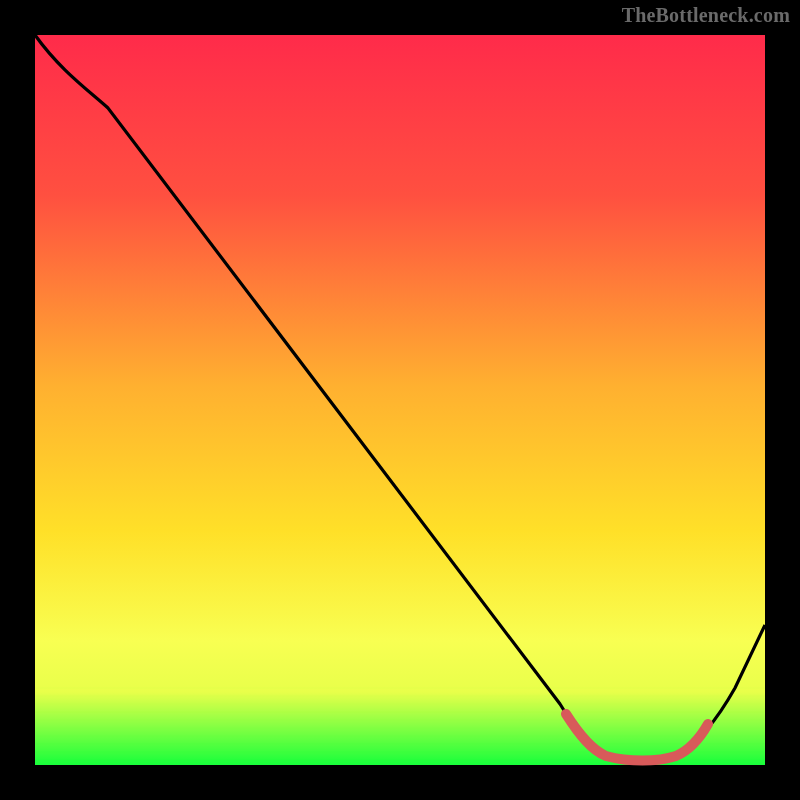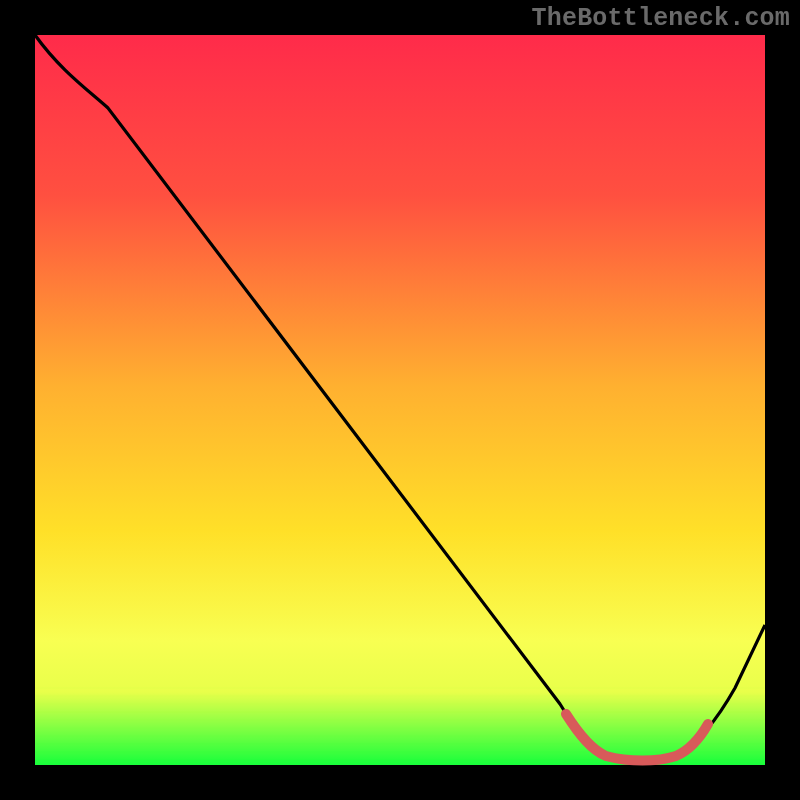--- a/index.html
+++ b/index.html
@@ -14,22 +14,22 @@
     position: absolute;
     left: 0;
     top: 0;
     width: 800px;
     height: 800px;
   }
   .watermark {
     position: absolute;
     top: 4px;
     right: 10px;
-    font-family: Liberation Mono, monospace;
-    font-size: 25px;
+    font-family: Liberation Serif, serif;
+    font-size: 20px;
     font-weight: bold;
     color: #6a6a6a;
     letter-spacing: 0.2px;
     user-select: none;
   }
 </style>
 </head>
 <body>
 
 <svg class="canvas" viewBox="0 0 800 800" xmlns="http://www.w3.org/2000/svg">

